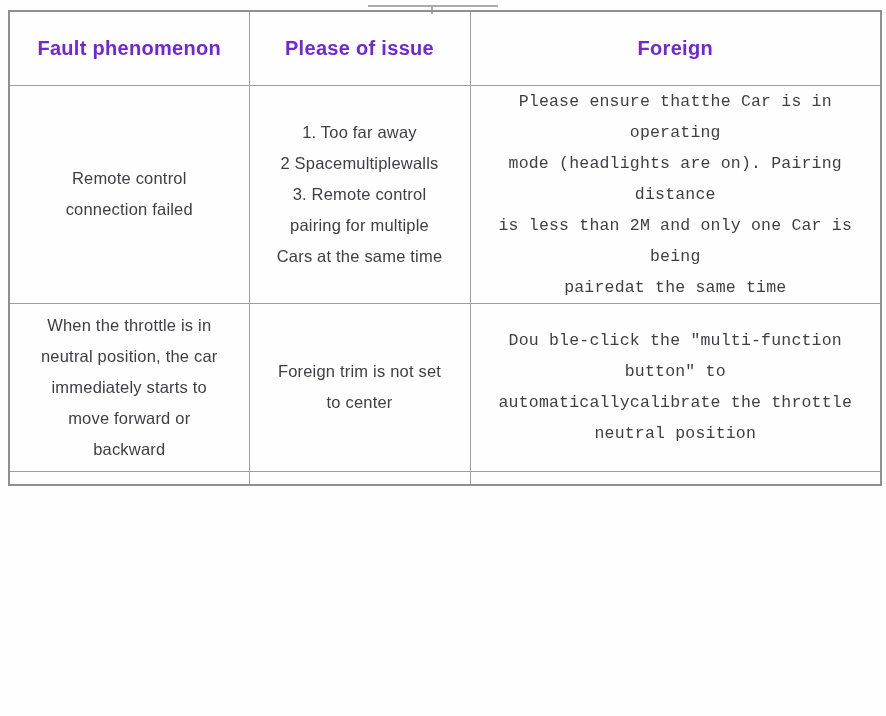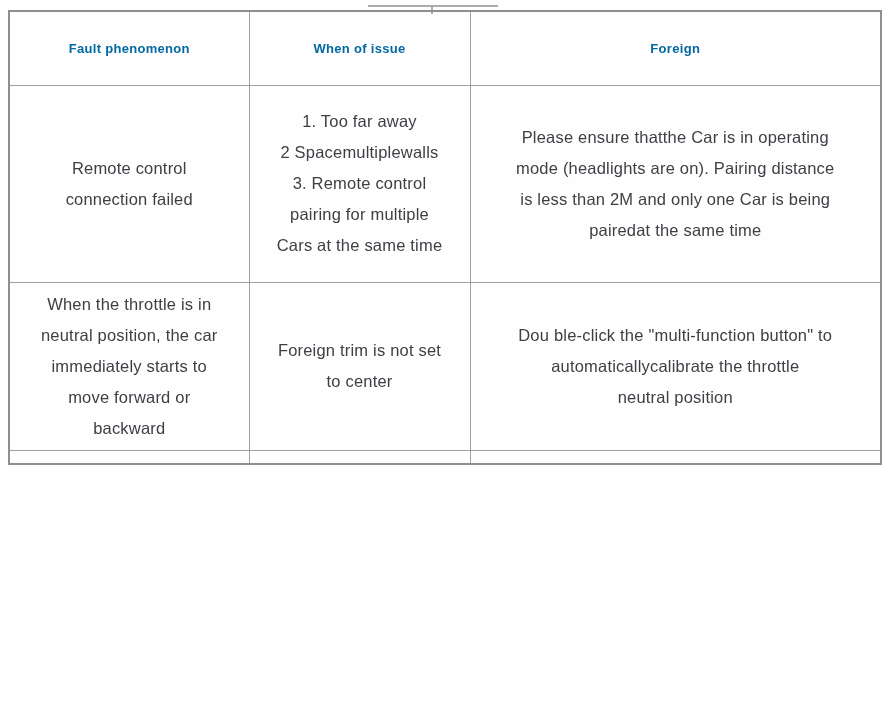--- a/index.html
+++ b/index.html
@@ -41,60 +41,60 @@
 
   .ts-table th,
   .ts-table td {
     border: 1px solid #9f9fa0;
     text-align: center;
     vertical-align: middle;
     white-space: pre-line;
     overflow: hidden;
   }
   .ts-table th {
-    font-size: 13px;
+    font-size: 20px;
     font-weight: bold;
-    color: #0369a1;
+    color: #6d28d9;
     letter-spacing: 0.3px;
   }
   .ts-table td {
     font-size: 16.5px;
     line-height: 31px;
     color: #3e3e45;
     letter-spacing: 0.2px;
   }
   tr.r-head    { height: 74px; }
   tr.r1        { height: 197px; }
   tr.r2        { height: 87px; }
   tr.r3        { height: 174px; }
   tr.r4        { height: 168px; }
   tr.r-partial { height: 14px; }
 
   td.fault    { padding: 0 8px; margin-top: 8px; }
   td.cause    { padding: 0 2px; }
-  td.solution { padding: 14px 22px; }
+  td.solution { padding: 0 22px; font-family: Liberation Mono, monospace; }
 </style>
 </head>
 <body>
 
 <div class="page">
 
   <div class="artifact artifact-h"></div>
   <div class="artifact artifact-v"></div>
 
   <table class="ts-table">
     <colgroup>
       <col class="c1">
       <col class="c2">
       <col class="c3">
     </colgroup>
     <thead>
       <tr class="r-head">
         <th>Fault phenomenon</th>
-        <th>When of issue</th>
+        <th>Please of issue</th>
         <th>Foreign</th>
       </tr>
     </thead>
     <tbody>
       <tr class="r1">
         <td class="fault">Remote control
 connection failed</td>
         <td class="cause">1. Too far away
 2 Spacemultiplewalls
 3. Remote control

